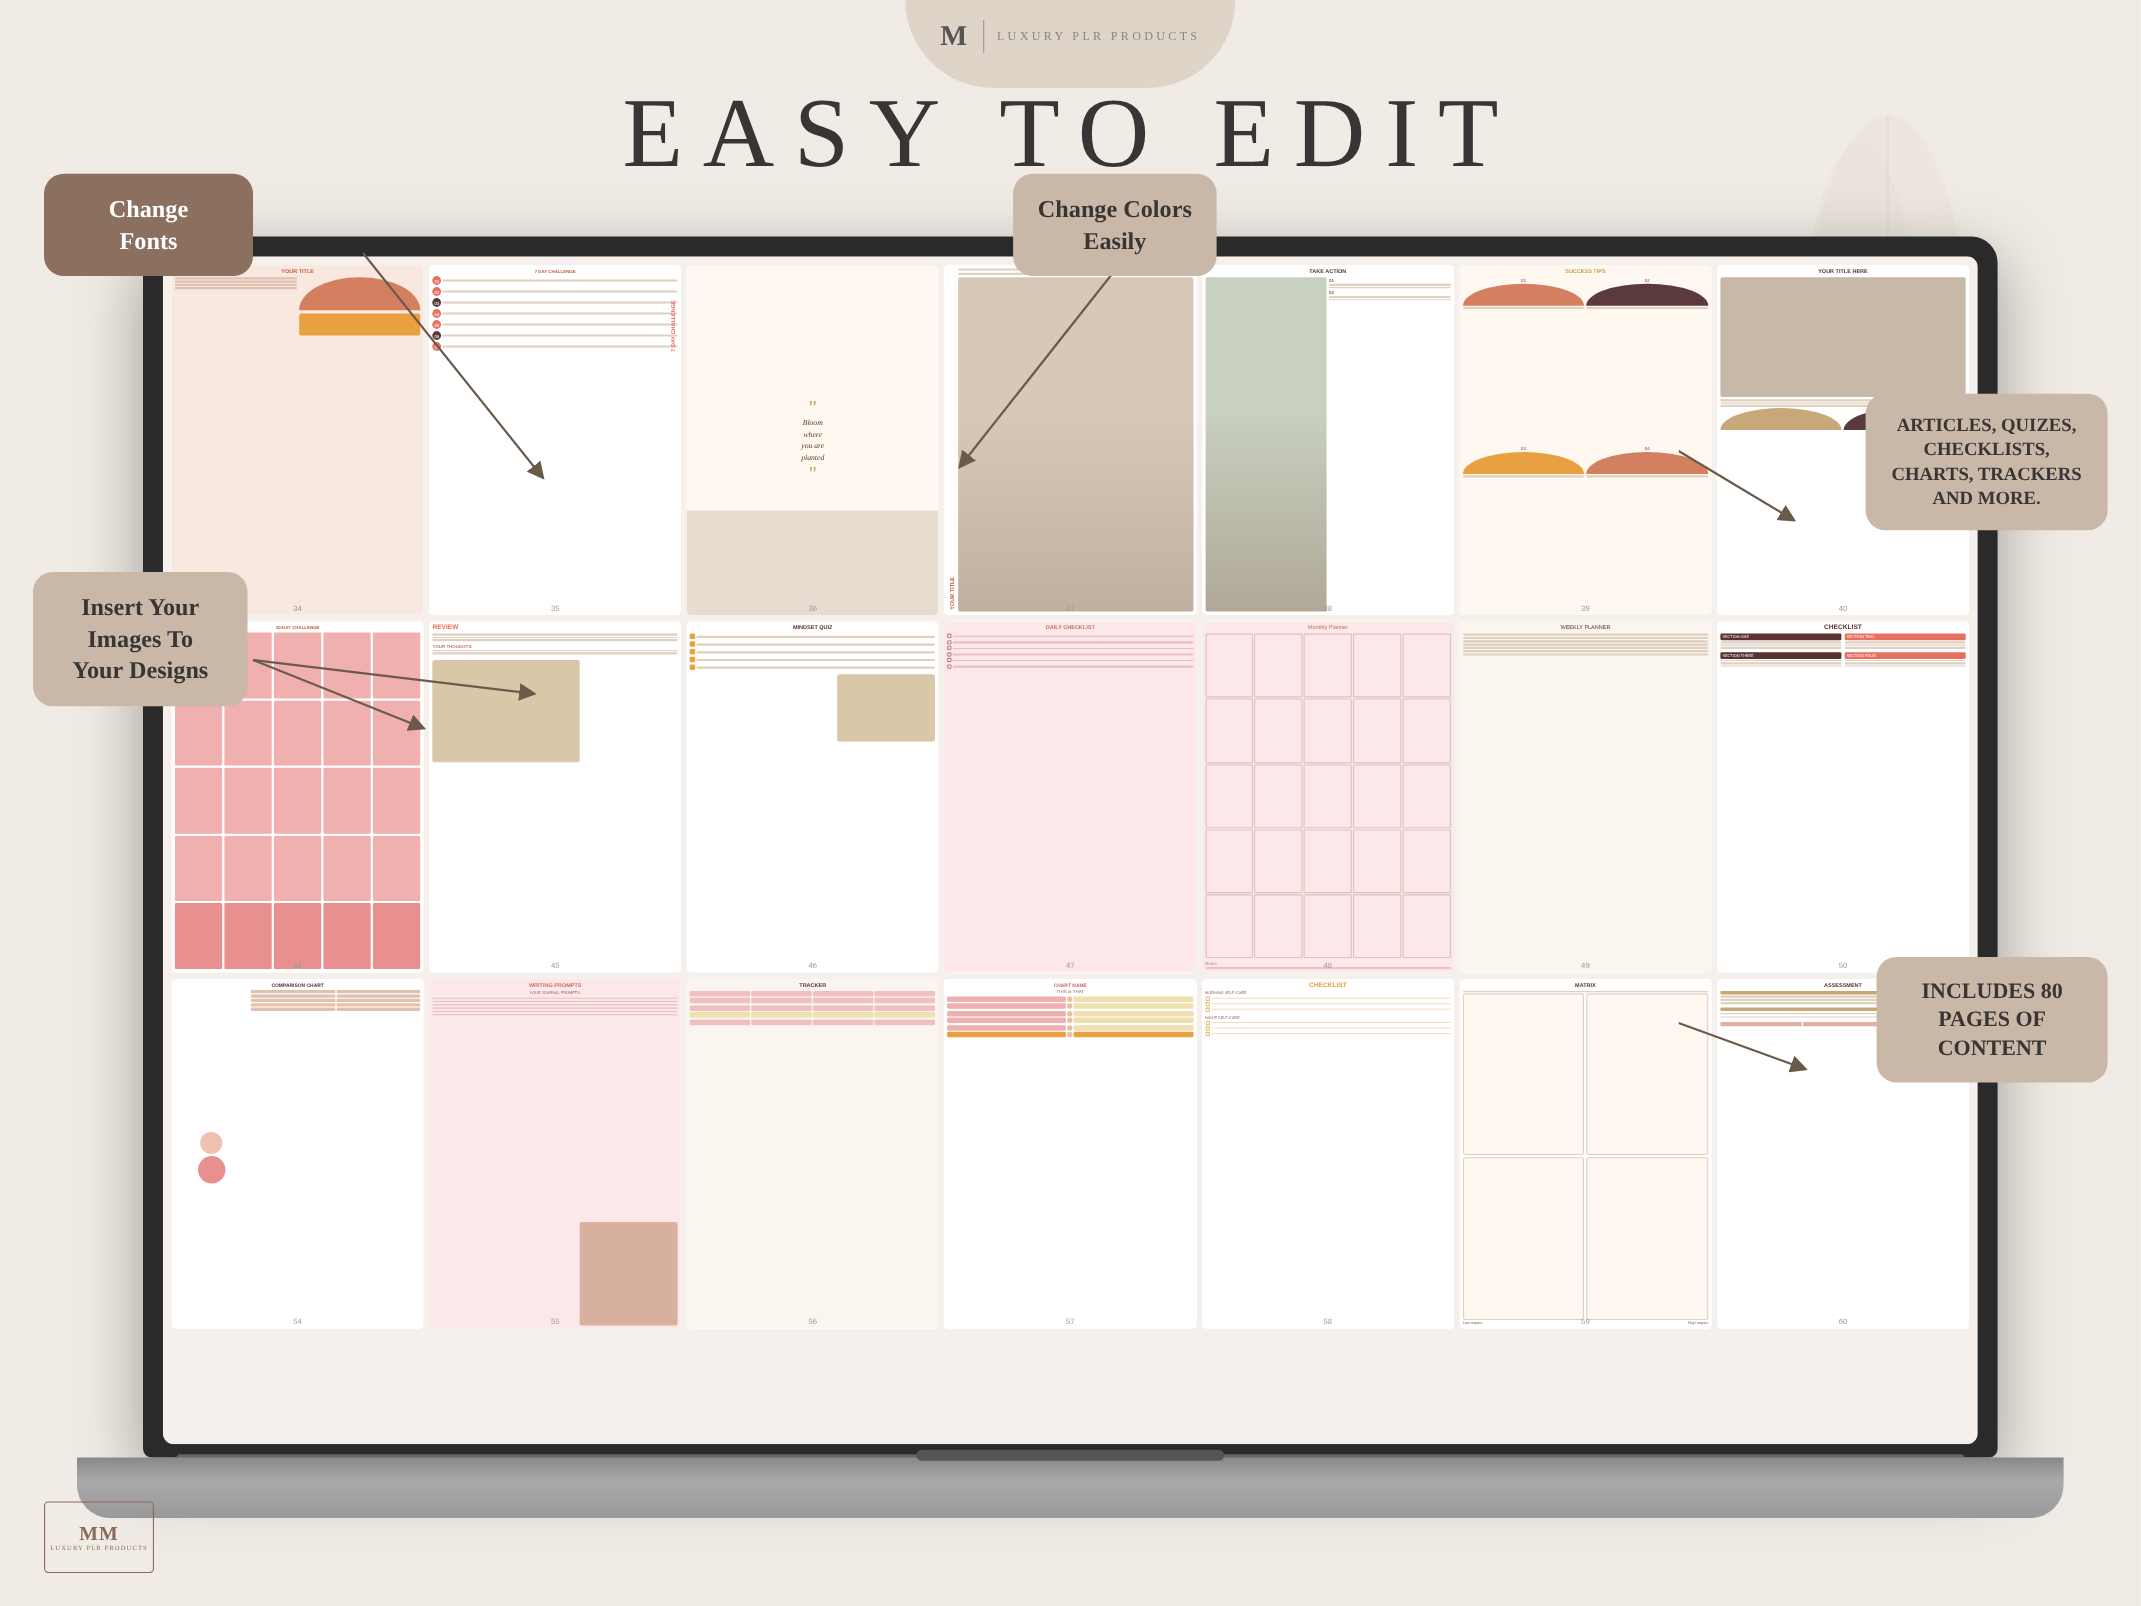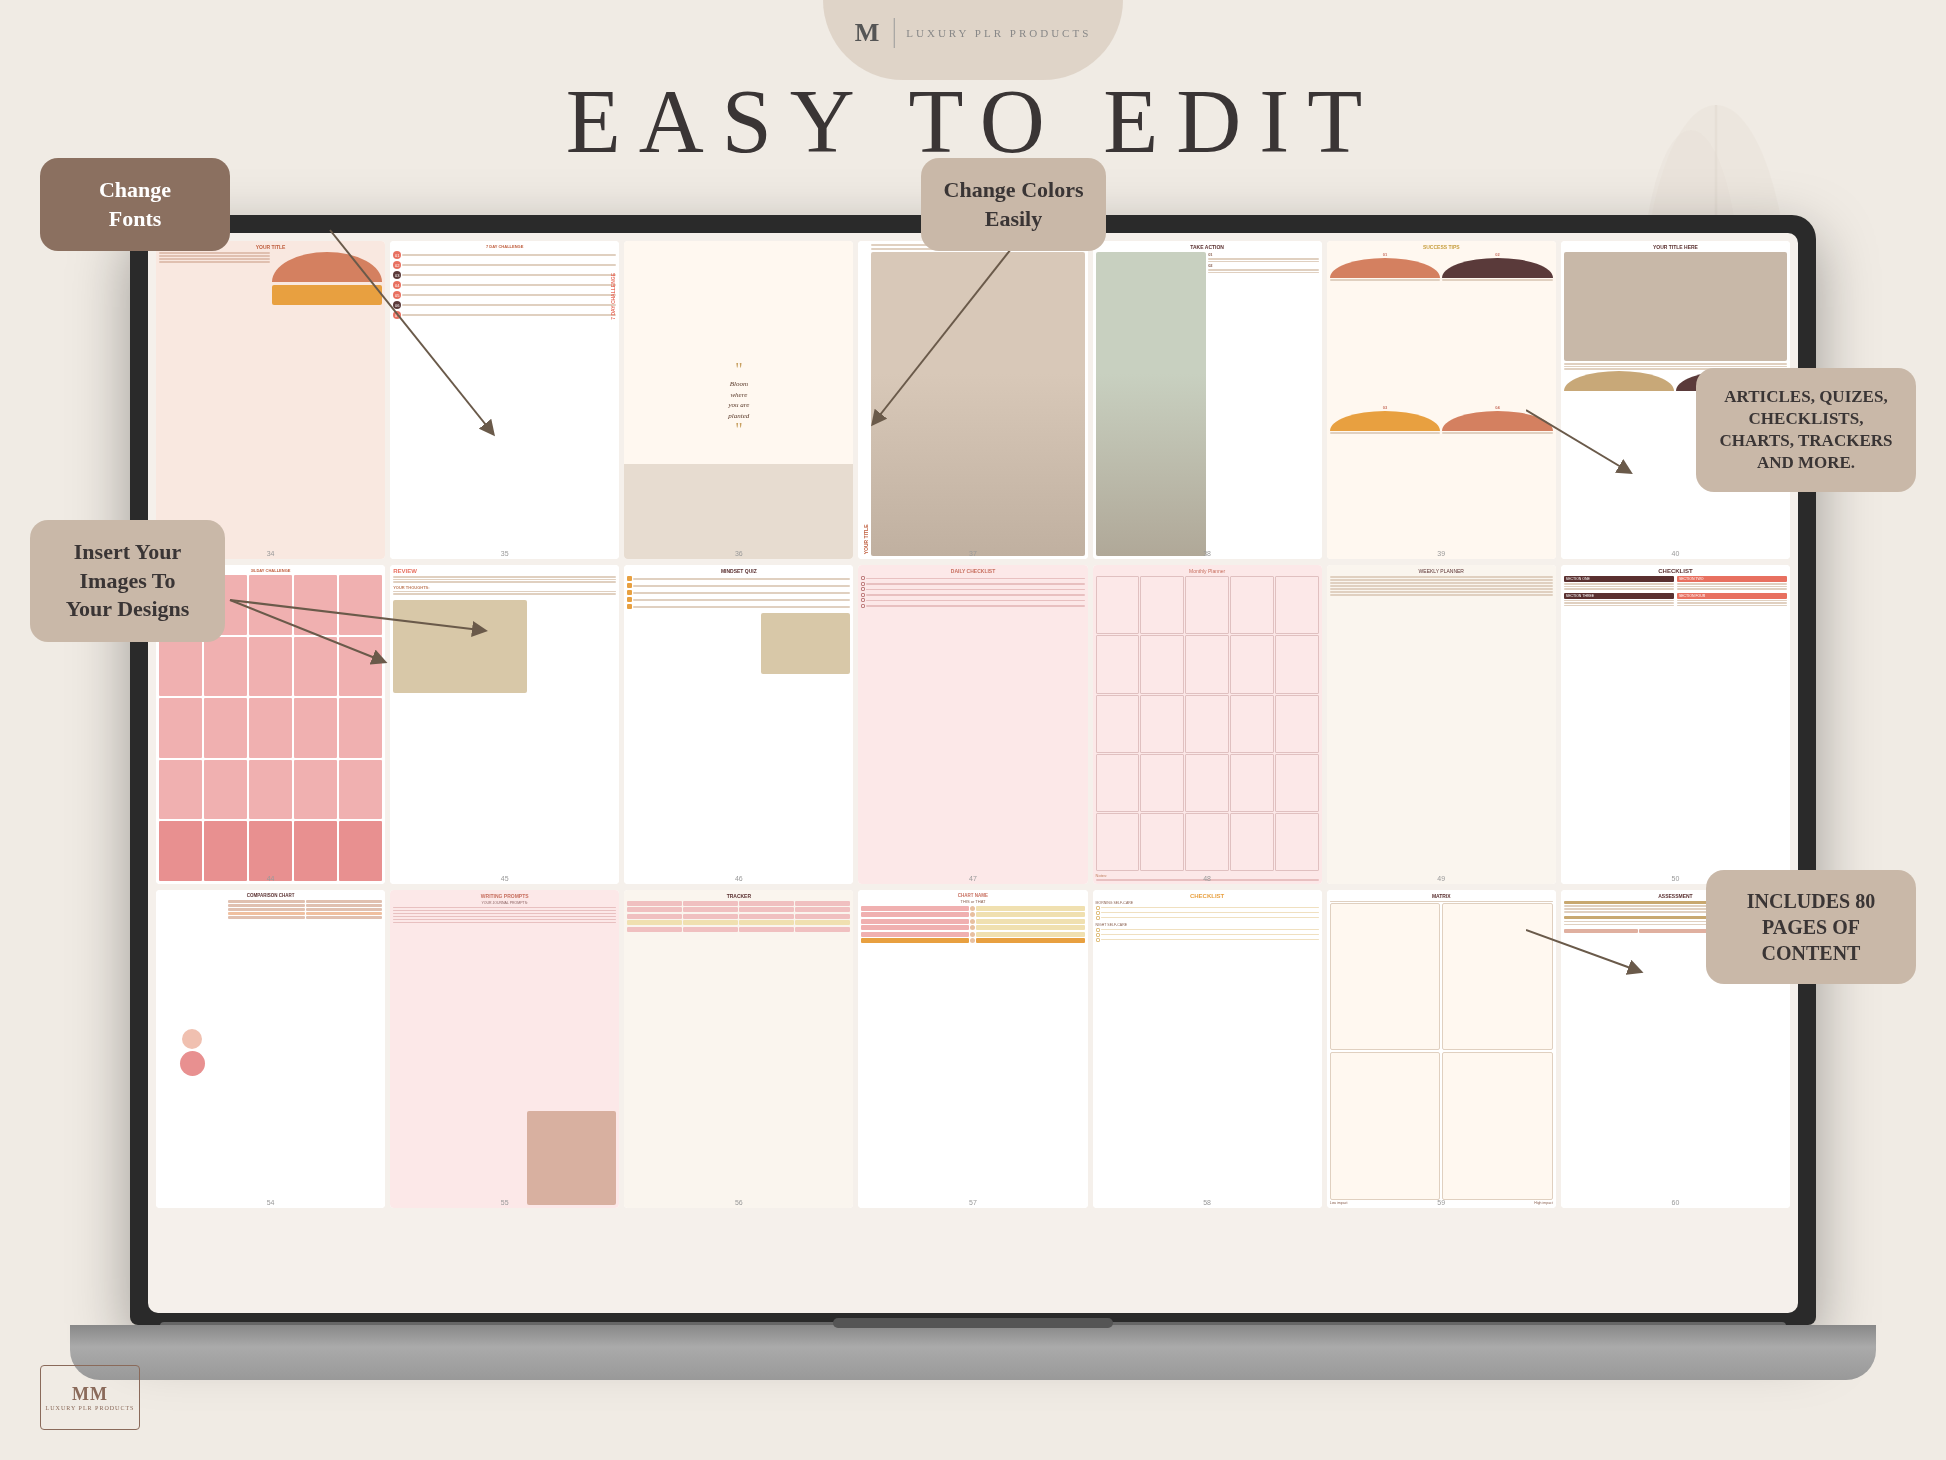--- a/index.html
+++ b/index.html
@@ -104,21 +104,21 @@
       top: 158px;
       right: 840px;
       width: 185px;
     }
     .callout-images {
       top: 520px;
       left: 30px;
       width: 195px;
     }
     .callout-articles {
-      top: 368px;
+      top: 358px;
       right: 30px;
       width: 220px;
       font-size: 17px;
     }
     .callout-includes {
       top: 870px;
       right: 30px;
       width: 210px;
       font-size: 20px;
     }

